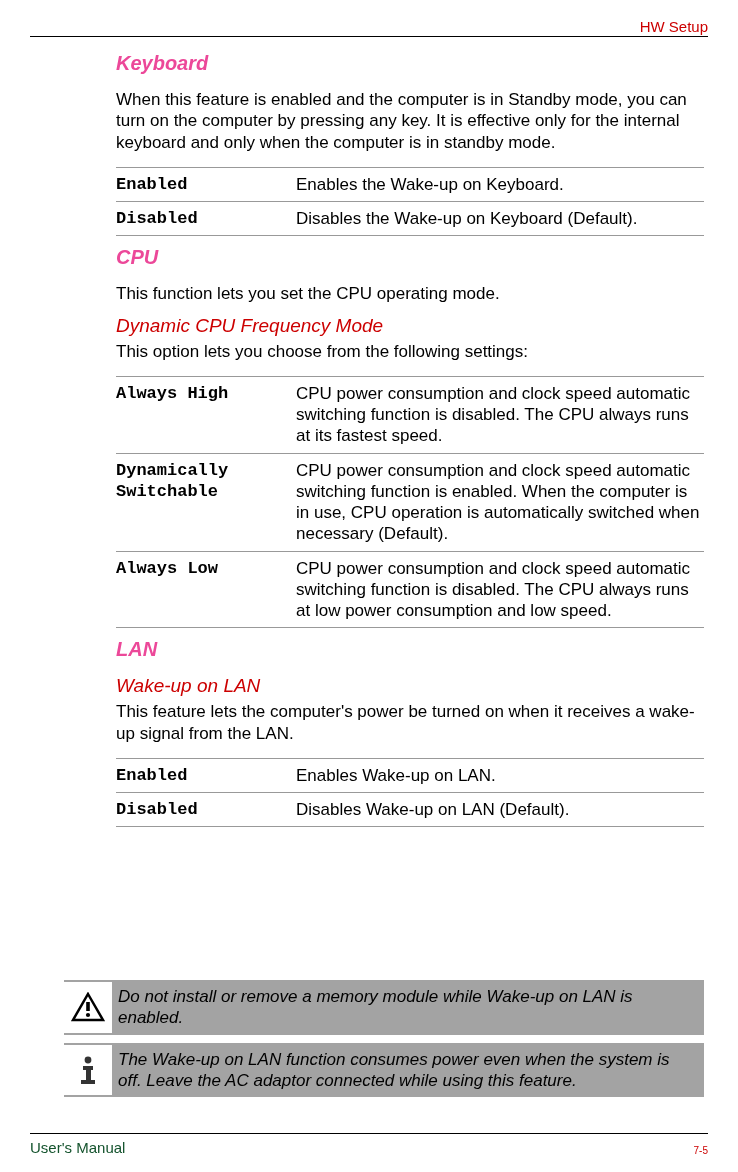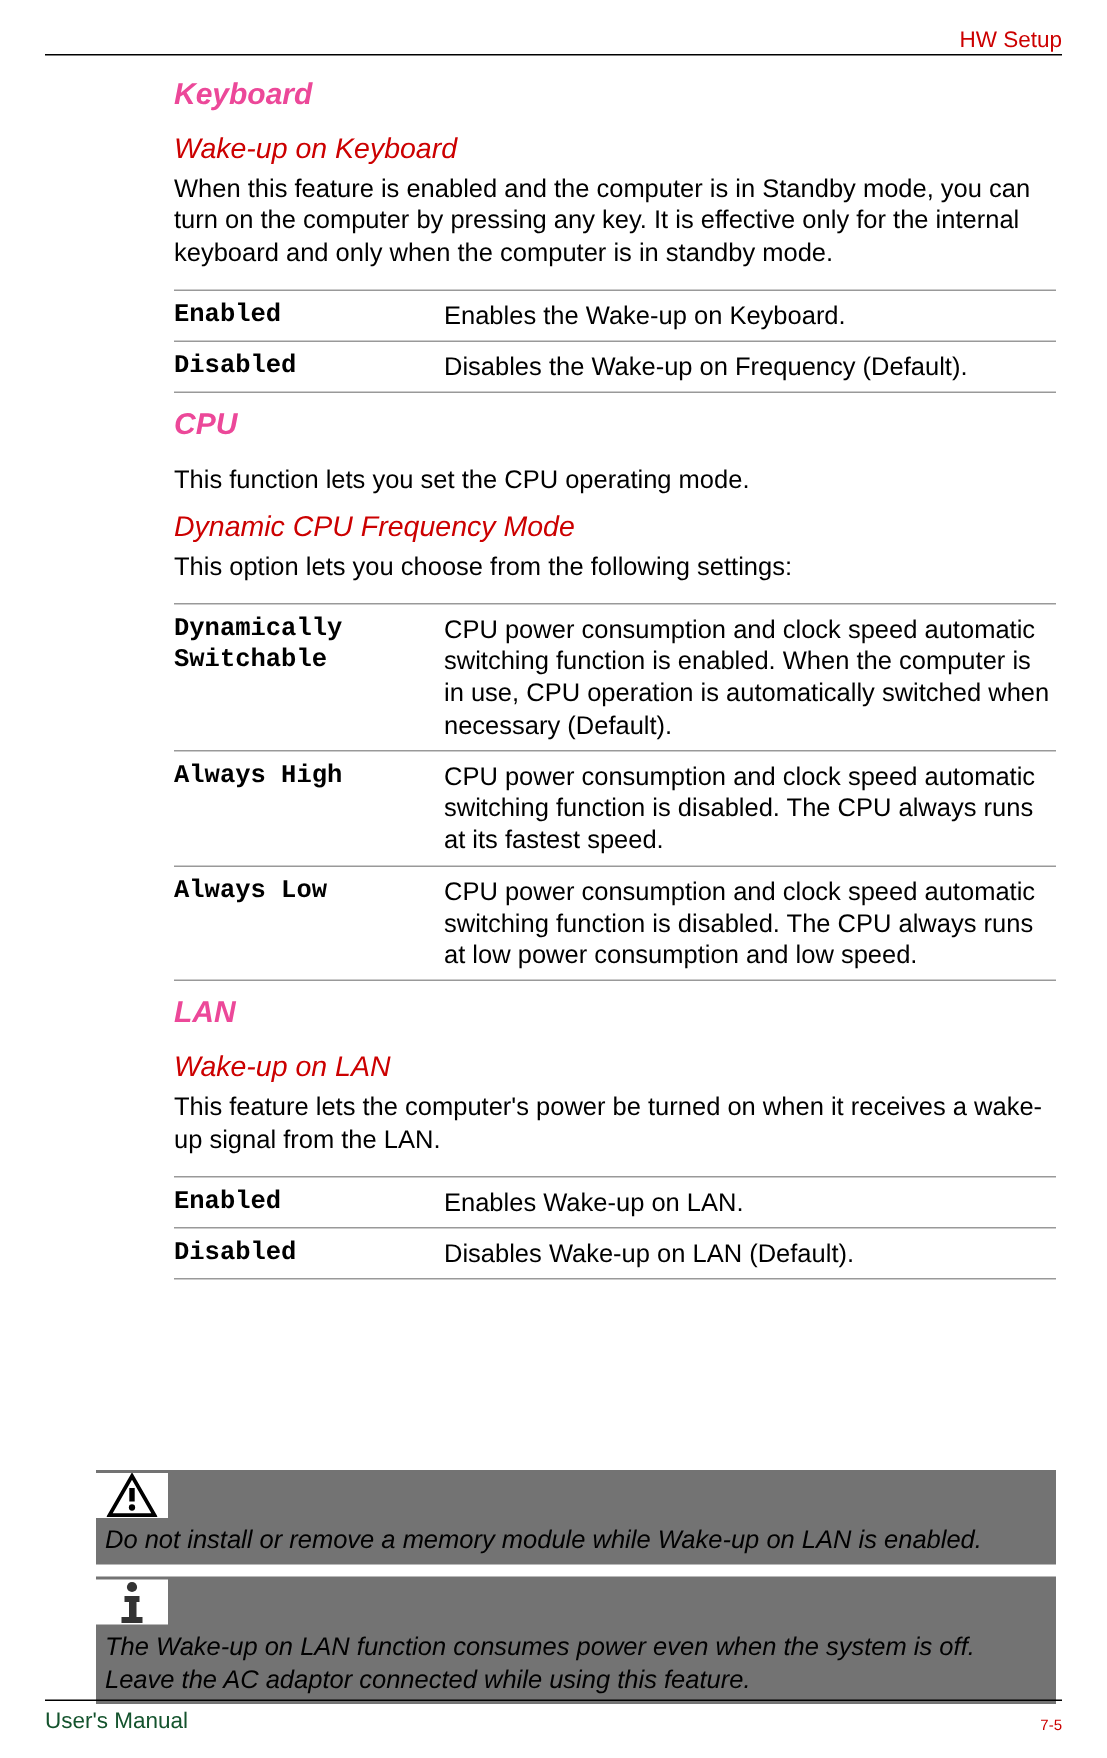--- a/index.html
+++ b/index.html
@@ -72,24 +72,23 @@
     width: 180px;
   }
   .note-wrap {
     position: absolute;
     left: 64px;
     width: 640px;
   }
   .note {
     display: flex;
     align-items: flex-start;
-    background: #737373;
+    background: #a3a3a3;
     padding: 2px 6px 2px 0;
     margin-bottom: 8px;
-    flex-direction: column;
   }
   .note .icon-cell {
     width: 48px;
     flex-shrink: 0;
     display: flex;
     align-items: center;
     justify-content: center;
     background: #fff;
     align-self: stretch;
   }
@@ -125,48 +124,47 @@
 </style>
 </head>
 <body>
 
 <div class="header-bar">HW Setup</div>
 <div class="top-rule"></div>
 
 <div class="content">
 
   <div class="h1">Keyboard</div>
-  <div class="h2">Wake-up on Keyboard</div>
   <div class="para">When this feature is enabled and the computer is in Standby mode, you can turn on the computer by pressing any key. It is effective only for the internal keyboard and only when the computer is in standby mode.</div>
   <table class="options">
     <tbody>
         <tr>
       <td class="label">Enabled</td>
       <td>Enables the Wake-up on Keyboard.</td>
     </tr>
     <tr>
       <td class="label">Disabled</td>
-      <td>Disables the Wake-up on Frequency (Default).</td>
+      <td>Disables the Wake-up on Keyboard (Default).</td>
     </tr>
   </tbody>
     </table>
 
   <div class="h1">CPU</div>
   <div class="para">This function lets you set the CPU operating mode.</div>
   <div class="h2">Dynamic CPU Frequency Mode</div>
   <div class="para">This option lets you choose from the following settings:</div>
   <table class="options">
     <tbody>
         <tr>
+      <td class="label">Always High</td>
+      <td>CPU power consumption and clock speed automatic switching function is disabled. The CPU always runs at its fastest speed.</td>
+    </tr>
+    <tr>
       <td class="label">Dynamically Switchable</td>
       <td>CPU power consumption and clock speed automatic switching function is enabled. When the computer is in use, CPU operation is automatically switched when necessary (Default).</td>
-    </tr>
-    <tr>
-      <td class="label">Always High</td>
-      <td>CPU power consumption and clock speed automatic switching function is disabled. The CPU always runs at its fastest speed.</td>
     </tr>
     <tr>
       <td class="label">Always Low</td>
       <td>CPU power consumption and clock speed automatic switching function is disabled. The CPU always runs at low power consumption and low speed.</td>
     </tr>
   </tbody>
     </table>
 
   <div class="h1">LAN</div>
   <div class="h2">Wake-up on LAN</div>

